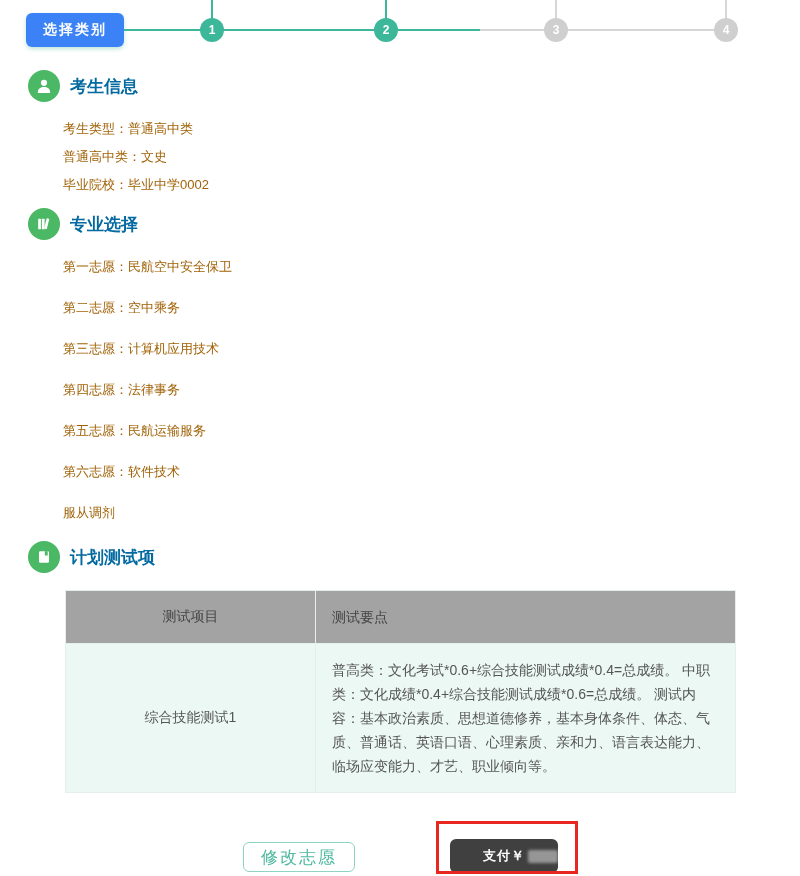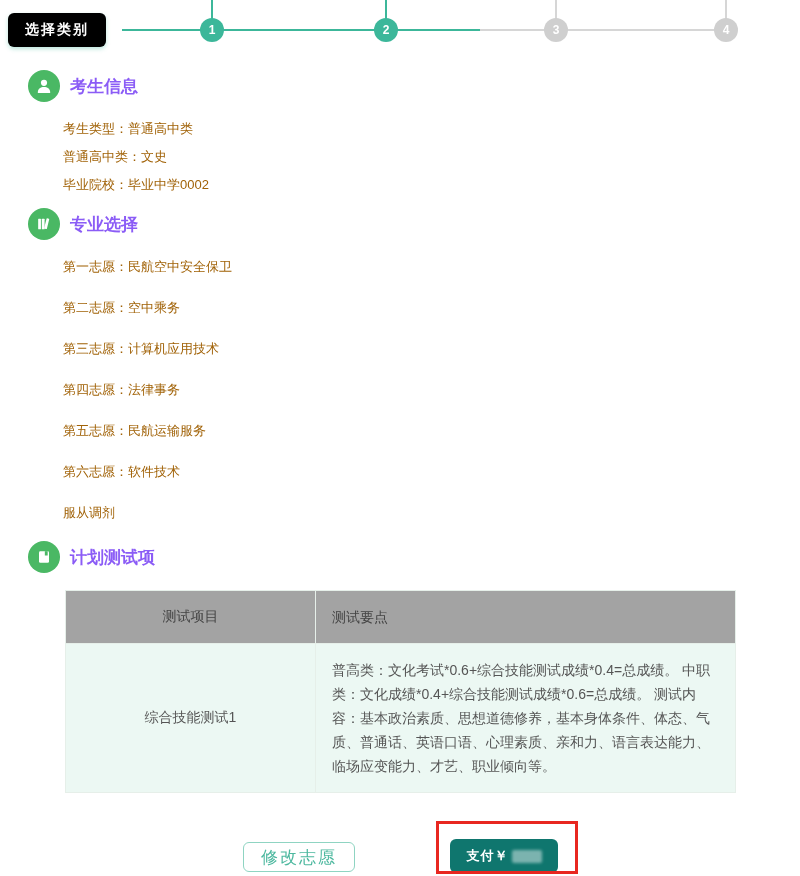--- a/index.html
+++ b/index.html
@@ -8,59 +8,59 @@
   .page { position:relative; width:800px; height:876px; background:#fff; overflow:hidden; }
 
   
   .stepper { position:absolute; top:0; left:0; width:800px; height:52px; }
   .step-vtick { position:absolute; top:0; width:2px; height:20px; }
   .step-vtick.on  { background:#3cb79a; }
   .step-vtick.off { background:#d6d6d6; }
   .step-hline { position:absolute; top:29px; height:2px; }
   .step-hline.on  { background:#3cb79a; }
   .step-hline.off { background:#d6d6d6; }
-  .category-btn { position:absolute; left:8px; top:13px; width:98px; height:34px;
-    background:#000000; color:#fff; border:none; border-radius:6px;
+  .category-btn { position:absolute; left:26px; top:13px; width:98px; height:34px;
+    background:#3b82f6; color:#fff; border:none; border-radius:6px;
     font-size:14px; font-weight:bold; letter-spacing:2px; cursor:pointer;
     box-shadow:0 2px 4px rgba(60,183,154,.35); }
   .step-circle { position:absolute; top:18px; width:24px; height:24px; border-radius:50%;
     color:#fff; font-size:12px; font-weight:bold; display:flex;
     align-items:center; justify-content:center; z-index:2; }
   .step-circle.on  { background:#3cb79a; }
   .step-circle.off { background:#cfcfcf; }
 
   
   .section { position:absolute; left:28px; width:744px; }
   .sec-head { display:flex; align-items:center; height:32px; }
   .sec-icon { width:32px; height:32px; border-radius:50%; background:#4ab864;
     display:flex; align-items:center; justify-content:center; flex:none; }
   .sec-icon svg { width:20px; height:20px; display:block; }
-  .sec-title { margin-left:10px; font-size:17px; font-weight:bold; color:#8b5cf6;text-align:center; }
+  .sec-title { margin-left:10px; font-size:17px; font-weight:bold; color:#0369a1;text-align:center; }
   .info-rows { margin-left:35px; margin-top:19px; }
   .info-row { font-size:13px; color:#a16207; line-height:15px; margin-bottom:13px; }
   .major-rows .info-row { margin-bottom:26px; }
 
   
   .test-table { margin-left:37px; margin-top:17px; width:670px;
     border-collapse:collapse; table-layout:fixed; }
   .test-table th { background:#a3a3a3; height:36px; font-size:14px; font-weight:normal;
     color:#444; text-align:center; border:1px solid #e6efe9; }
   .test-table td { background:#ecf8f3; font-size:14px; color:#555;
     border:1px solid #e6efe9; vertical-align:middle; }
   .col-item { width:250px; text-align:center; }
   .col-points { width:420px; padding:14px 16px; line-height:24px; text-align:left; }
 
   
   .modify-btn { position:absolute; left:243px; top:842px; width:112px; height:30px;
     background:#fff; border:1px solid #8fd4c2; border-radius:6px;
     color:#4db89f; font-size:17px; letter-spacing:2px; cursor:pointer; }
   .pay-btn { position:absolute; left:450px; top:839px; width:108px; height:34px;
-    background:#0f766e; border:none; border-radius:6px; color:#fff;
+    background:#404040; border:none; border-radius:6px; color:#fff;
     font-size:13px; font-weight:bold; letter-spacing:1px; cursor:pointer;
-    display:flex; align-items:center; justify-content:center; }
+    display:flex; align-items:center; justify-content:flex-end; }
   .pay-redacted { display:inline-block; width:30px; height:13px; margin-left:3px;
     background:rgba(255,255,255,.45); border-radius:2px; filter:blur(1.5px); }
   .annotation-box { position:absolute; left:436px; top:821px; width:142px; height:53px;
     border:3px solid #e82720; z-index:5; pointer-events:none; }
 </style>
 </head>
 <body>
 
 <div class="page">
 

